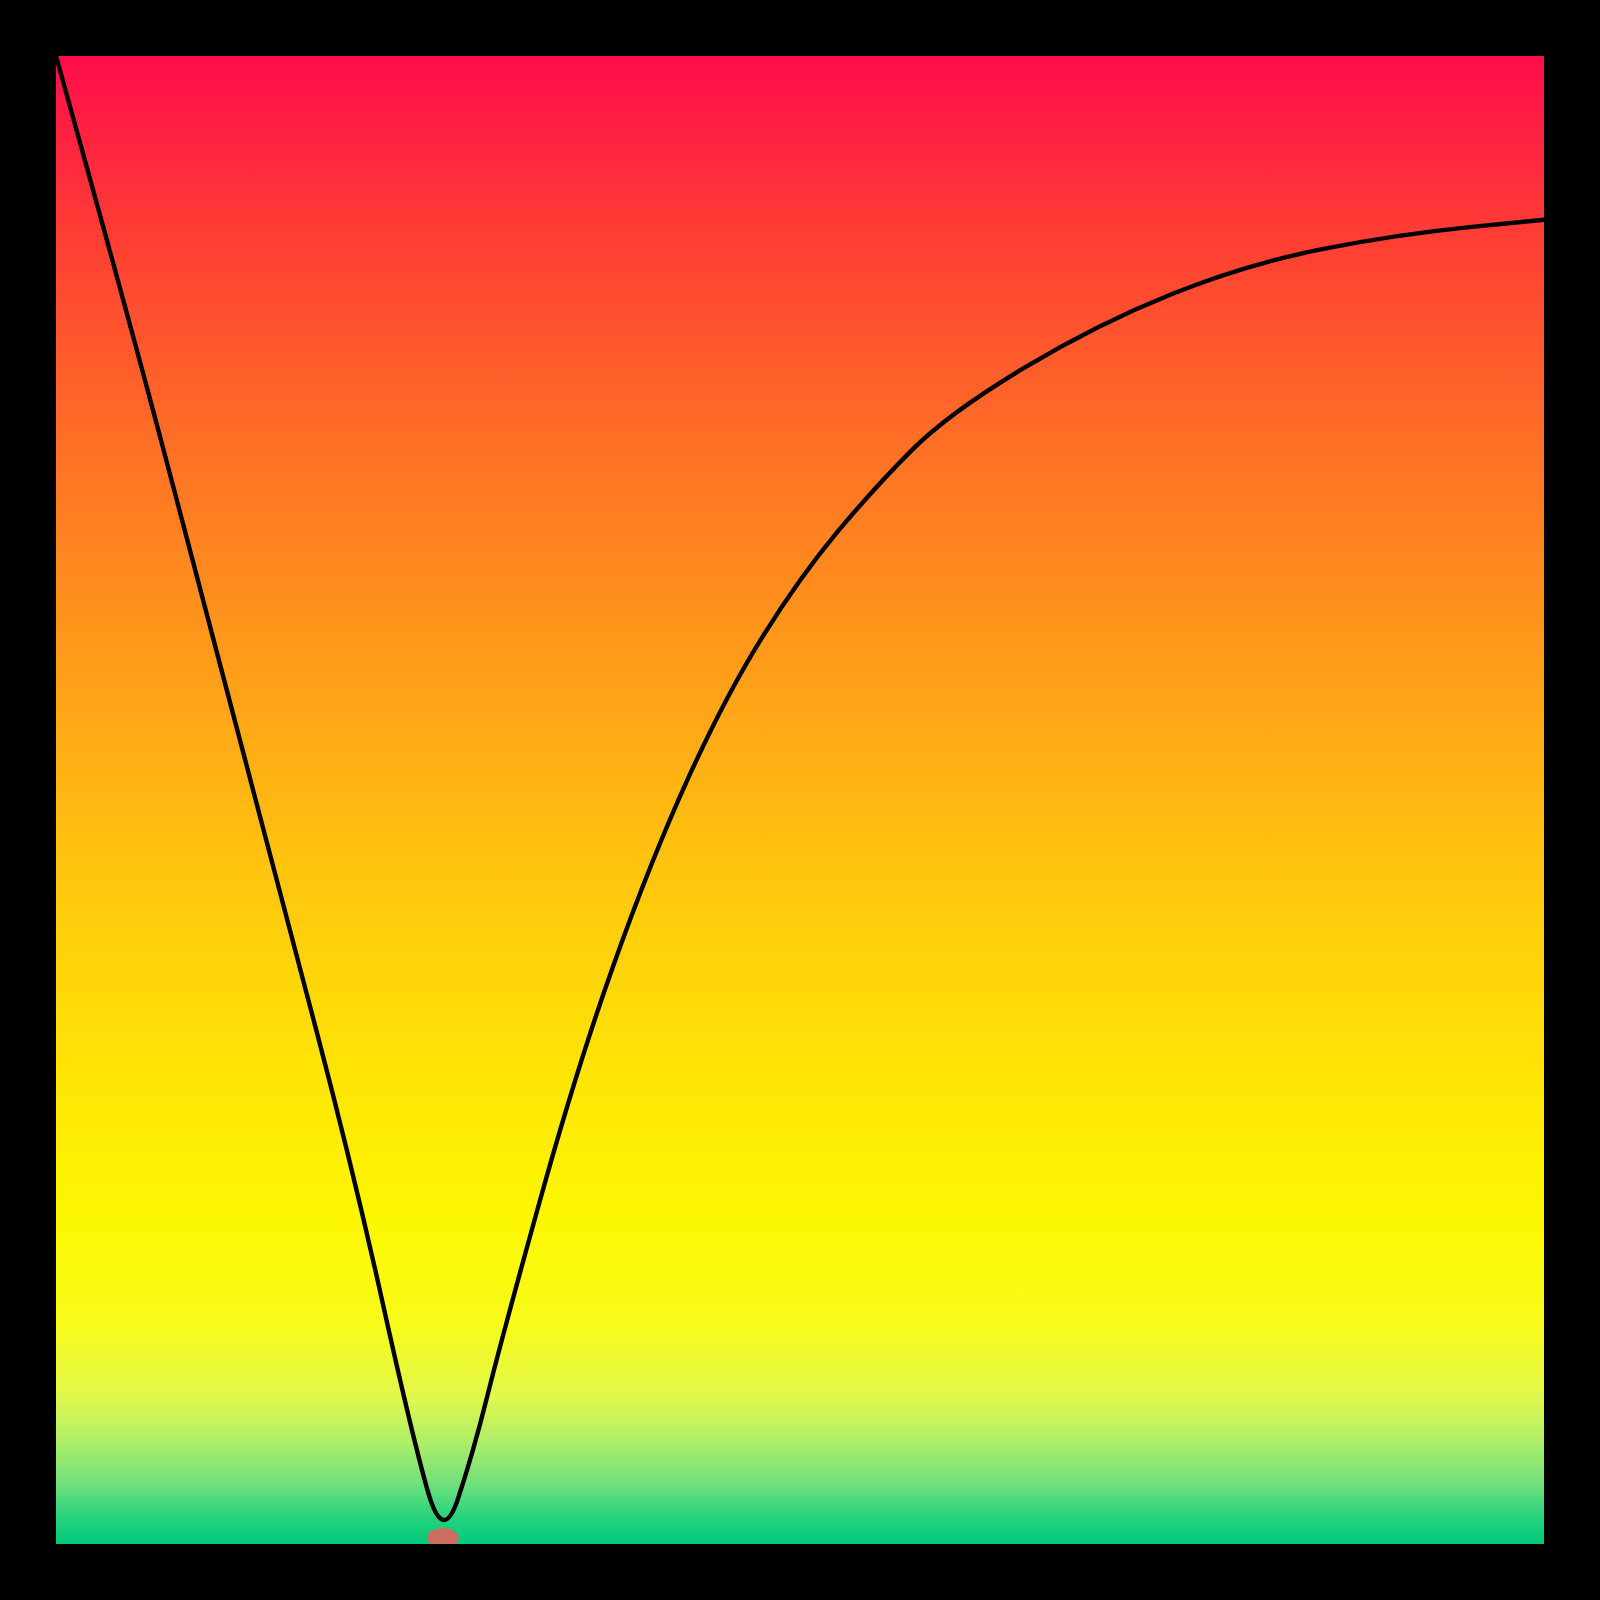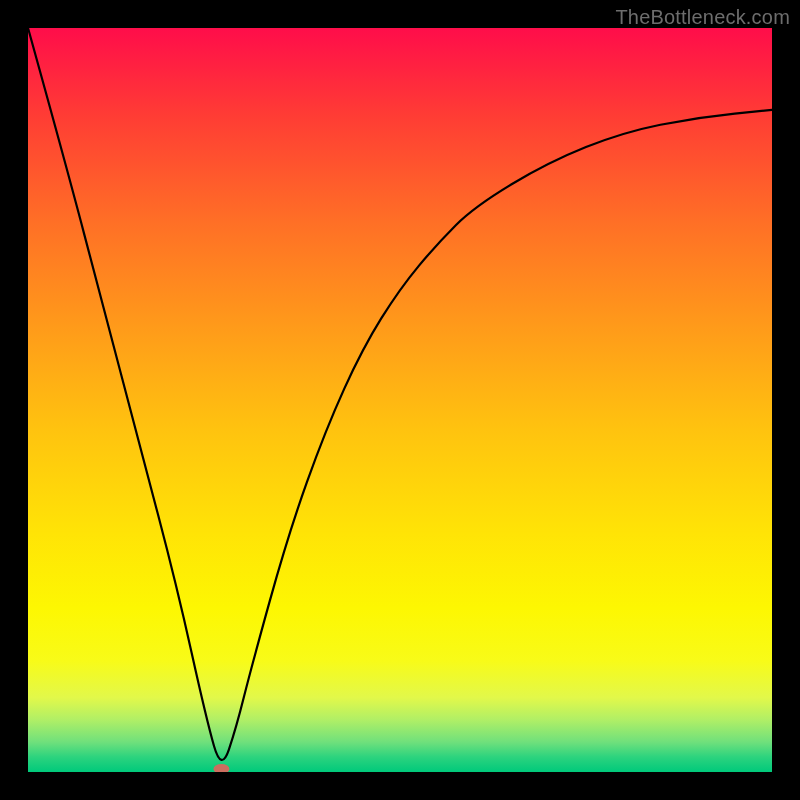--- a/index.html
+++ b/index.html
@@ -73,14 +73,13 @@
 
 <div class="frame">
   <div class="plot-area">
 
     <svg class="curve" viewBox="0 0 744 744" preserveAspectRatio="none">
       <path d="M 0 0 Q 37.2 133.92000000000007 55.800000000000004 204.60000000000002 Q 74.4 275.28 93 345.96 Q 111.6 416.64 130.2 487.32 Q 148.8 558 163.68 624.96 Q 178.56 691.92 186 717.96 Q 193.44 744 200.88 721.6800000000001 Q 208.32000000000002 699.36 215.76 669.6 Q 223.2 639.84 241.79999999999998 572.88 Q 260.4 505.91999999999996 279 453.84 Q 297.6 401.76 316.20000000000005 360.84000000000003 Q 334.8 319.92 353.4 290.15999999999997 Q 372 260.4 390.6 238.07999999999998 Q 409.20000000000005 215.76 427.8 197.15999999999997 Q 446.4 178.55999999999995 483.59999999999997 156.24 Q 520.8 133.92000000000007 558 119.04000000000002 Q 595.2 104.15999999999997 632.4000000000001 96.71999999999997 Q 669.6 89.27999999999997 706.8 85.56 T 744 81.84000000000003"></path>
       <ellipse class="dot" cx="193.44" cy="741" rx="8" ry="5"></ellipse>
     </svg>
 
   </div>
-  <div class="watermark">TheBottleneck.com</div>
 </div>
 
 </body></html>

